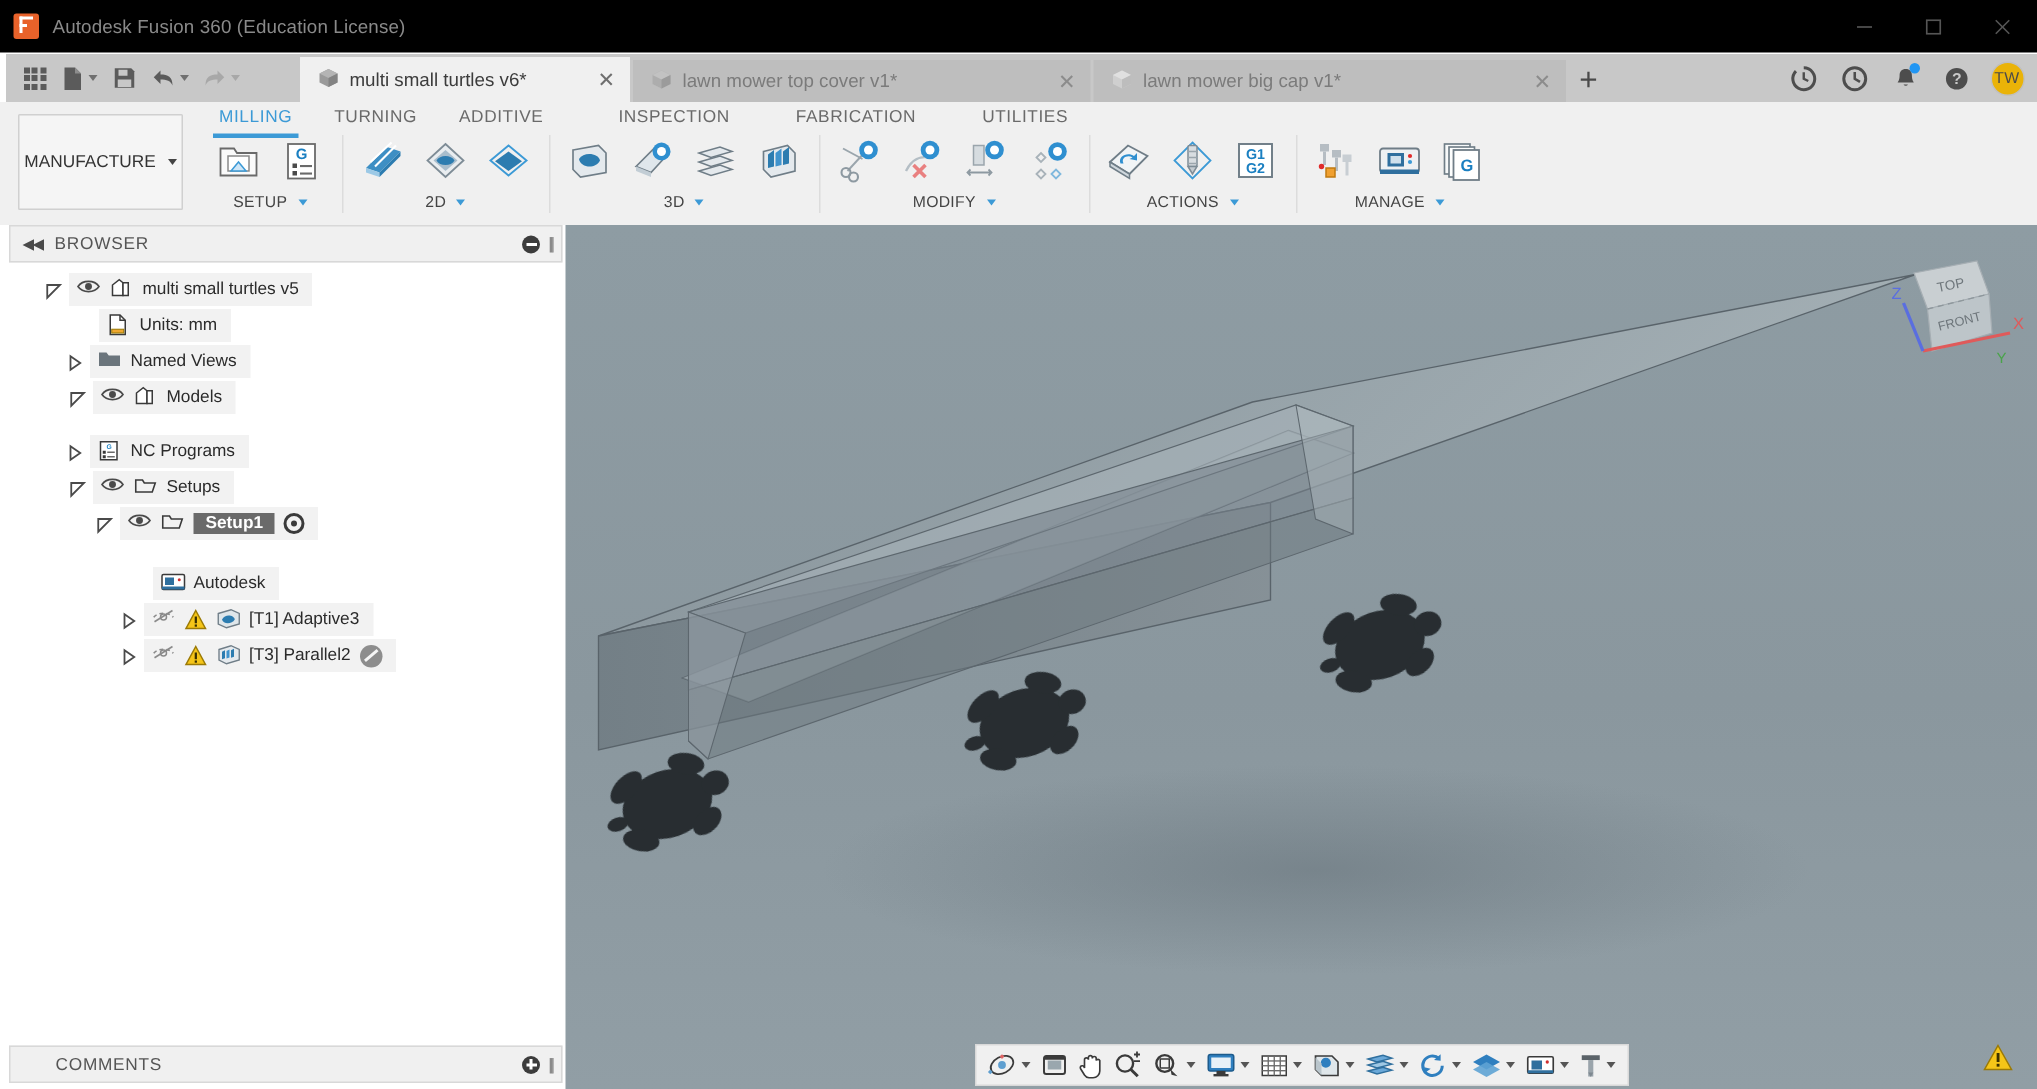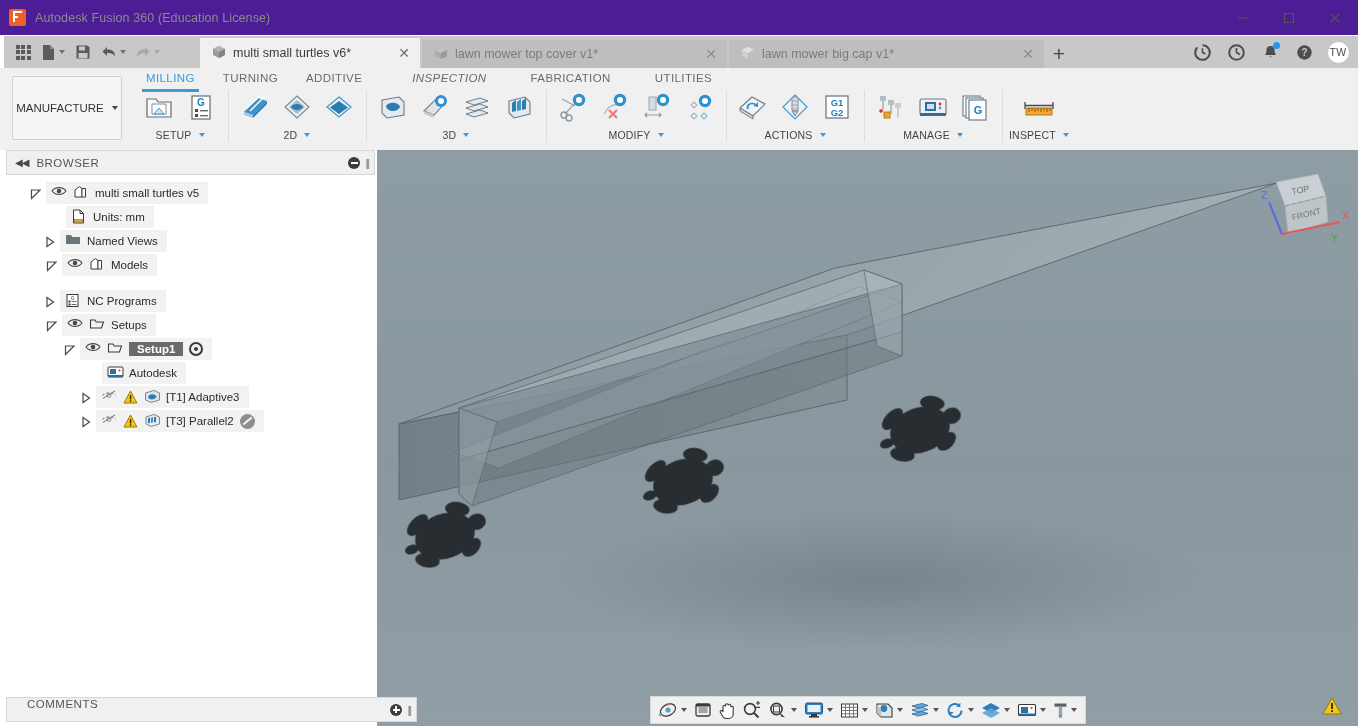--- a/index.html
+++ b/index.html
@@ -7,21 +7,21 @@
     width: 1358px; height: 726px;
     overflow: hidden;
     font-family: "Liberation Sans", sans-serif;
     background: #f0f0f0;
   }
   #app { position: relative; width: 1358px; height: 726px; background: #ffffff; }
 
   
   .titlebar {
     position: absolute; top: 0; left: 0; width: 1358px; height: 36px;
-    background: #4c1d95; display: flex; align-items: center;
+    background: #000000; display: flex; align-items: center;
     border-bottom: 1px solid #ffffff;
   }
   .app-logo {
     width: 17px; height: 17px; margin-left: 9px; margin-right: 9px;
     background: #e8622a; border-radius: 2px; position: relative;
     flex: 0 0 auto;
   }
   .app-logo::before {
     content: ""; position: absolute; left: 4px; top: 2px;
     width: 7px; height: 9px; border-left: 2.5px solid #fff; border-top: 2.5px solid #fff;
@@ -69,21 +69,21 @@
   .doctab .closex { margin-left: auto; padding-left: 10px; color: #6f6f6f; font-size: 14px; line-height: 1; }
   .doctab.inactive .closex { color: #8c8c8c; }
   .tab-gap { width: 2px; }
   .tab-new {
     width: 30px; height: 30px; display: flex; align-items: center; justify-content: center;
     color: #4a4a4a; font-size: 21px; font-weight: 300; line-height: 1;
   }
   .tabstrip-right { margin-left: auto; display: flex; align-items: center; gap: 2px; height: 32px; padding-right: 8px; }
   .tsr-btn { width: 32px; height: 30px; display: flex; align-items: center; justify-content: center; color: #4d4d4d; position: relative; }
   .avatar {
-    width: 23px; height: 23px; border-radius: 50%; background: #ffffff; border: 1px solid #c0c0c0;
+    width: 23px; height: 23px; border-radius: 50%; background: #eab308; border: 1px solid #c0c0c0;
     color: #4a4a4a; font-size: 10.5px; display: flex; align-items: center; justify-content: center;
     letter-spacing: .3px;
   }
   .badge-dot { position: absolute; top: 5px; right: 6px; width: 7px; height: 7px; border-radius: 50%; background: #2196f3; }
 
   
   .ribbon {
     position: absolute; top: 68px; left: 0; width: 1358px; height: 82px;
     background: #f0f0f0; display: flex; align-items: stretch;
   }
@@ -166,23 +166,23 @@
   
   .canvas {
     position: absolute; top: 150px; left: 377px; width: 981px; height: 576px;
     background: linear-gradient(180deg, #8e9ca3 0%, #8a979e 55%, #919ea5 100%);
     overflow: hidden;
   }
   .viewcube { position: absolute; right: 10px; top: 12px; width: 96px; height: 86px; }
 
   
   .comments {
-    position: absolute; left: 6px; bottom: 4px; width: 411px; height: 25px;
-    background: #f0f0f0; border: 1px solid #d8d8d8; display: flex; 
-    padding: 0 6px 0 20px; font-size: 11.5px; color: #555; letter-spacing: .5px;
+    position: absolute; left: 6px; bottom: 4px; width: 369px; height: 25px;
+    background: #f0f0f0; border: 1px solid #d8d8d8; display: flex; align-items: center;
+    padding: 0 6px 0 30px; font-size: 11.5px; color: #555; letter-spacing: .5px;
   }
   .circ-plus {
     width: 12px; height: 12px; border-radius: 50%; background: #3c3c3c; position: relative;
   }
   .circ-plus::after { content: ""; position: absolute; left: 2.5px; top: 5px; width: 7px; height: 2px; background: #fff; }
   .circ-plus::before { content: ""; position: absolute; left: 5px; top: 2.5px; width: 2px; height: 7px; background: #fff; }
 
   .navbar-wrap {
     position: absolute; left: 377px; bottom: 0; width: 981px; height: 32px;
     display: flex; align-items: center; justify-content: center; pointer-events: none;
@@ -353,21 +353,21 @@
   <div class="ribbon-tabs">
     <div class="rtab active">
         <span>MILLING</span>
       </div>
     <div class="rtab">
         <span>TURNING</span>
       </div>
     <div class="rtab">
         <span>ADDITIVE</span>
       </div>
-    <div class="rtab" style="padding-left:36px;font-style:italic;">
+    <div class="rtab" style="padding-left:36px;">
         <span>INSPECTION</span>
       </div>
     <div class="rtab" style="padding-left:30px;">
         <span>FABRICATION</span>
       </div>
     <div class="rtab" style="padding-left:30px;">
         <span>UTILITIES</span>
       </div>
   </div>
 
@@ -577,35 +577,20 @@
             <text x="18" y="22" font-size="11" font-weight="bold" fill="#1a7fc1" text-anchor="middle" font-family="Liberation Sans, sans-serif">G</text>
           </svg>
         </div>
       </div>
       <div class="group-label">
         <span>MANAGE</span>
           <span class="caret-s"></span>
       </div>
     </div>
 
-    <div class="group">
-      <div class="group-row">
-        <div class="gbtn">
-          <svg width="36" height="30" viewBox="0 0 36 30">
-            <path d="M4 10 l0 7 M32 10 l0 7 M4 13.5 l28 0" stroke="#4a4a4a" stroke-width="1.3"></path>
-            <rect x="5" y="16" width="26" height="7" fill="#f0a830" stroke="#b8791a" stroke-width="1"></rect>
-            <path d="M8 16 l0 4 M11 16 l0 3 M14 16 l0 4 M17 16 l0 3 M20 16 l0 4 M23 16 l0 3 M26 16 l0 4 M29 16 l0 3" stroke="#7a4e0a" stroke-width="0.9"></path>
-          </svg>
-        </div>
-      </div>
-      <div class="group-label">
-        <span>INSPECT</span>
-          <span class="caret-s"></span>
-      </div>
-    </div>
 
   </div>
 
   <div class="canvas">
     <svg width="981" height="576" viewBox="0 0 981 576">
       <defs>
         <linearGradient id="topface" x1="0" y1="0" x2="1" y2="0.3">
           <stop offset="0%" stop-color="#7f8b92" stop-opacity="0.88"></stop>
           <stop offset="55%" stop-color="#99a5ab" stop-opacity="0.82"></stop>
           <stop offset="100%" stop-color="#aab5ba" stop-opacity="0.80"></stop>
@@ -851,21 +836,21 @@
           <span class="ic">
             <svg width="16" height="13" viewBox="0 0 16 13">
                 <path d="M1.5 3 L6 3 L7.2 5 L14.5 5 L12.5 11 L1.5 11 Z" fill="none" stroke="#3a3a3a" stroke-width="1.05"></path>
               </svg>
           </span>
           <span class="tname">Setup1</span>
           <span class="dot-target"></span>
         </span>
       </div>
 
-      <div class="trow" style="padding-left:96px;">
+      <div class="trow" style="padding-left:96px;margin-top:16px;">
         <span class="tchip">
           <span class="ic">
             <svg width="17" height="14" viewBox="0 0 17 14">
                 <rect x="1" y="2" width="15" height="10" rx="1" fill="#fff" stroke="#3a3a3a" stroke-width="1"></rect>
                 <rect x="3" y="4" width="6" height="5" fill="#2f6f9e"></rect>
                 <circle cx="12.5" cy="5.5" r="1" fill="#d03030"></circle>
                 <rect x="1" y="10" width="15" height="2" fill="#2f6f9e"></rect>
               </svg>
           </span>
           <span class="tname">Autodesk</span>

